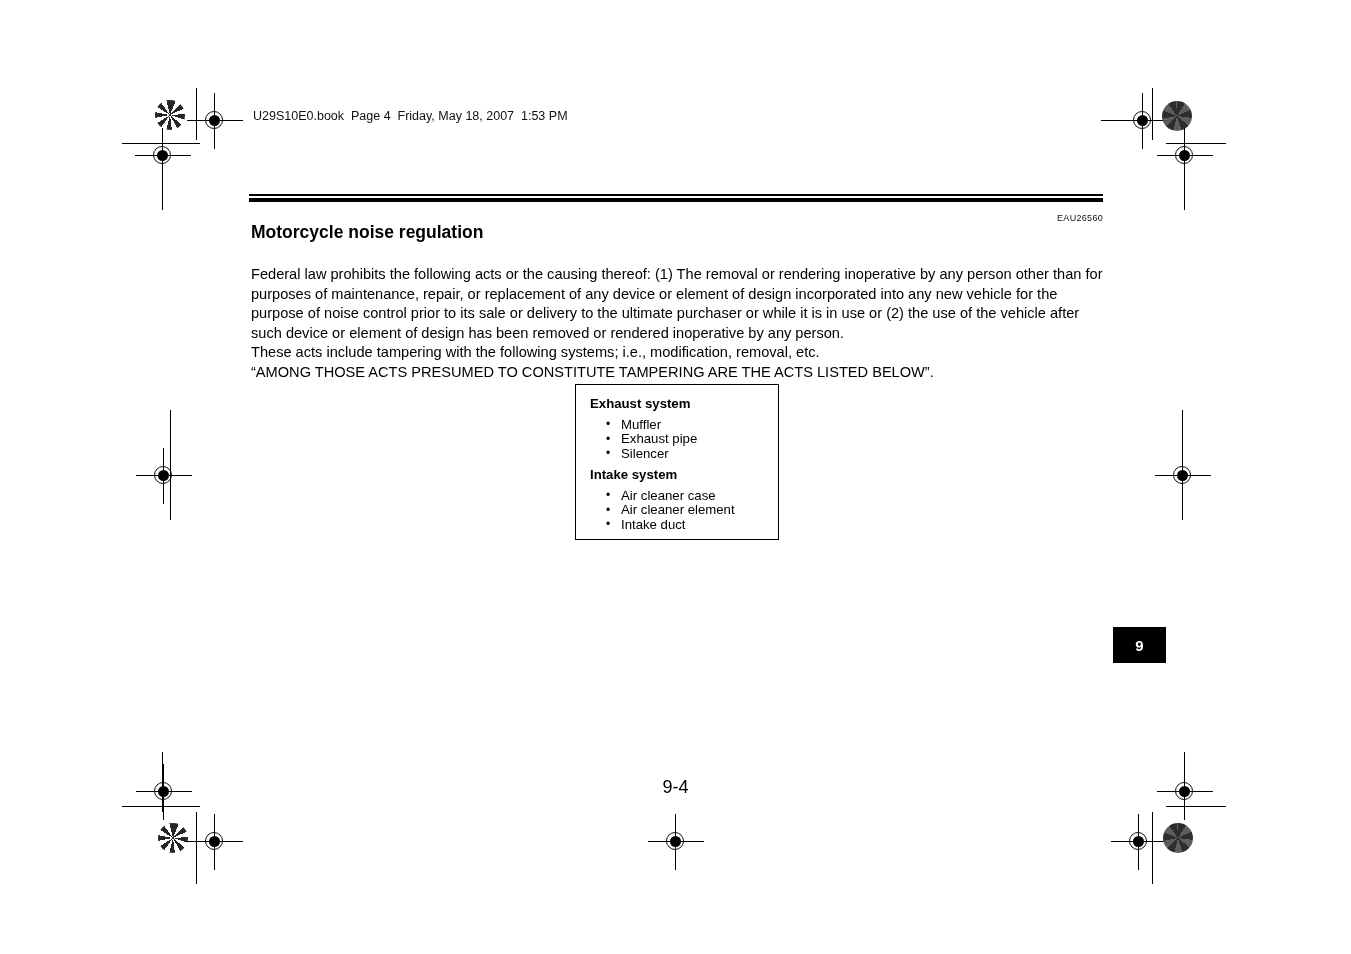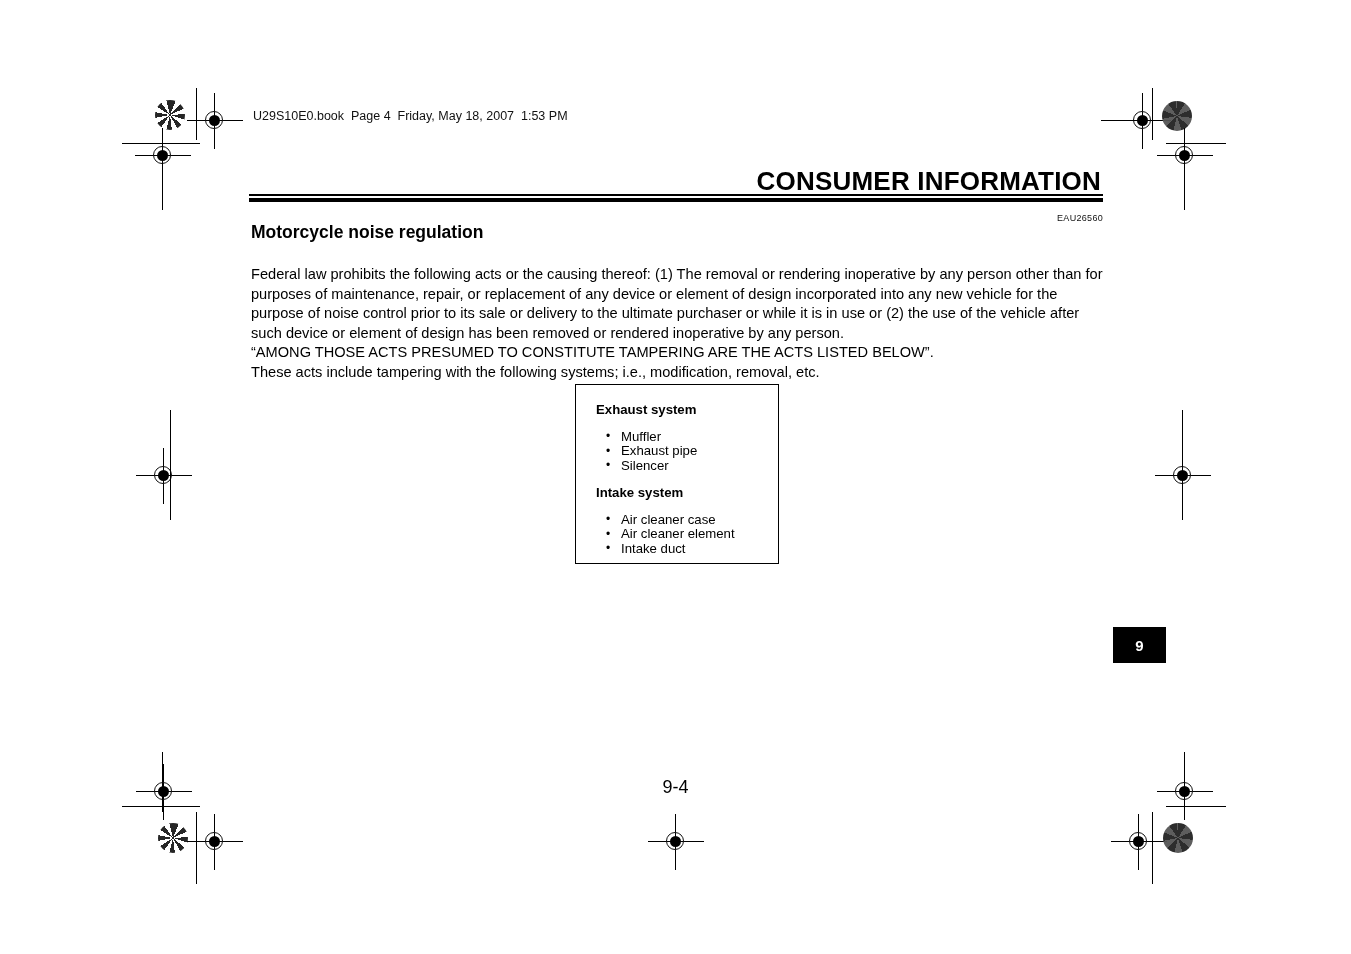--- a/index.html
+++ b/index.html
@@ -154,21 +154,21 @@
     width: 204px;
     border: 1.6px solid #000;
     box-sizing: border-box;
     padding: 5px 6px 6px 8px;
     background: #fff;
   }
   .system-box .grp-title {
     font-size: 13.2px;
     font-weight: bold;
     line-height: 15.5px;
-    margin: 12px;
+    margin: 6px;
   }
   .system-box ul {
     list-style: none;
     margin: 0 0 0 0;
     padding: 0 0 0 22px;
   }
   .system-box li {
     font-size: 13.2px;
     line-height: 14.6px;
     position: relative;
@@ -312,32 +312,31 @@
     <span class="vline"></span>
       <span class="hline"></span>
       <span class="ring"></span>
       <span class="dot"></span>
   </div>
   <div class="trim-line" style="left:1166px; top:806px; width:60px; height:1.4px;"></div>
   <div class="trim-line" style="left:1184px; top:752px; width:1.4px; height:60px;"></div>
 
   <div class="header-filename">U29S10E0.book  Page 4  Friday, May 18, 2007  1:53 PM</div>
 
-  <div class="chapter-title">CONSUMER INFORMATION</div>
   <div class="rule-thin"></div>
   <div class="rule-thick"></div>
 
   <div class="doc-code">EAU26560</div>
 
   <div class="section-heading">Motorcycle noise regulation</div>
 
   <div class="body-block">
     <p>Federal law prohibits the following acts or the causing thereof: (1) The removal or rendering inoperative by any person other than for purposes of maintenance, repair, or replacement of any device or element of design incorporated into any new vehicle for the purpose of noise control prior to its sale or delivery to the ultimate purchaser or while it is in use or (2) the use of the vehicle after such device or element of design has been removed or rendered inoperative by any person.</p>
+    <p>These acts include tampering with the following systems; i.e., modification, removal, etc.</p>
     <p>“AMONG THOSE ACTS PRESUMED TO CONSTITUTE TAMPERING ARE THE ACTS LISTED BELOW”.</p>
-    <p>These acts include tampering with the following systems; i.e., modification, removal, etc.</p>
   </div>
 
   <div class="system-box">
     <p class="grp-title">Exhaust system</p>
     <ul>
       <li>Muffler</li>
       <li>Exhaust pipe</li>
       <li>Silencer</li>
     </ul>
     <p class="grp-title">Intake system</p>

